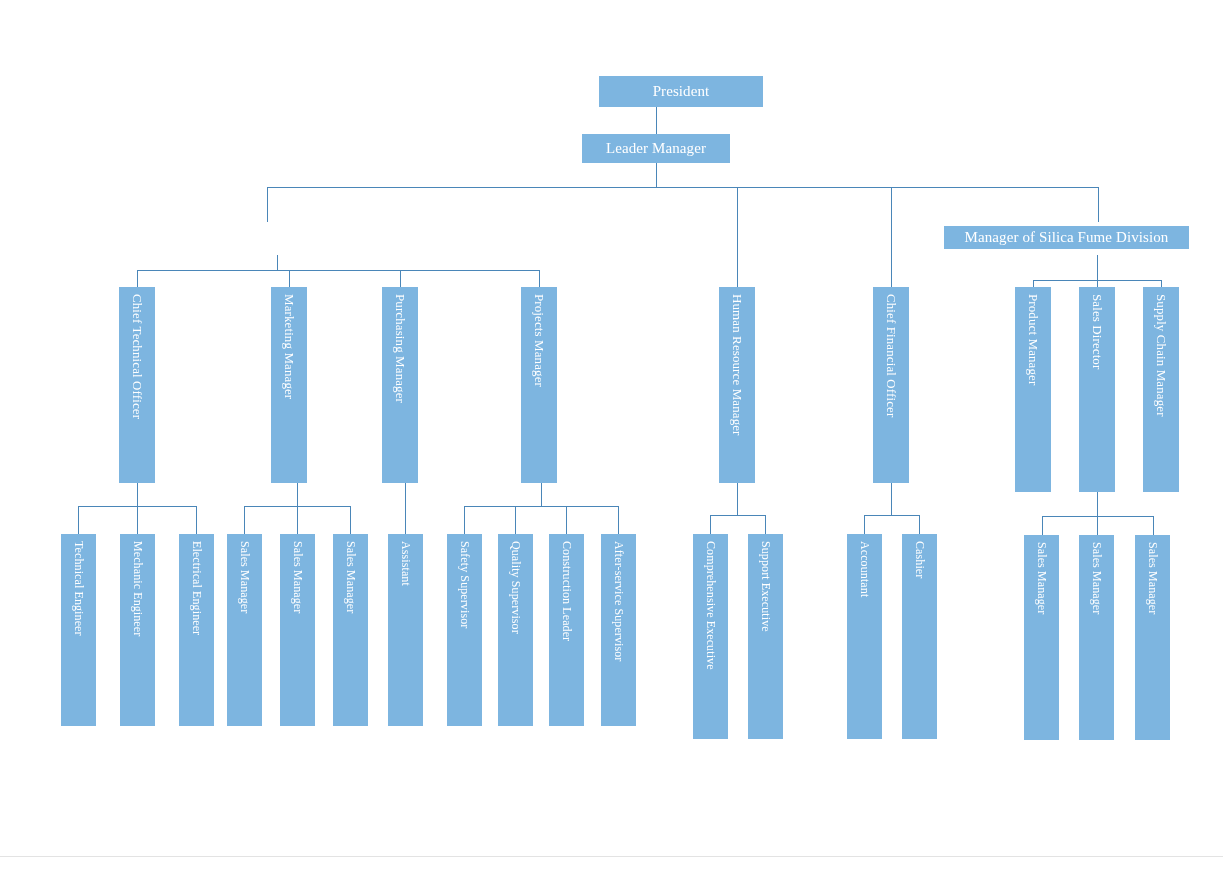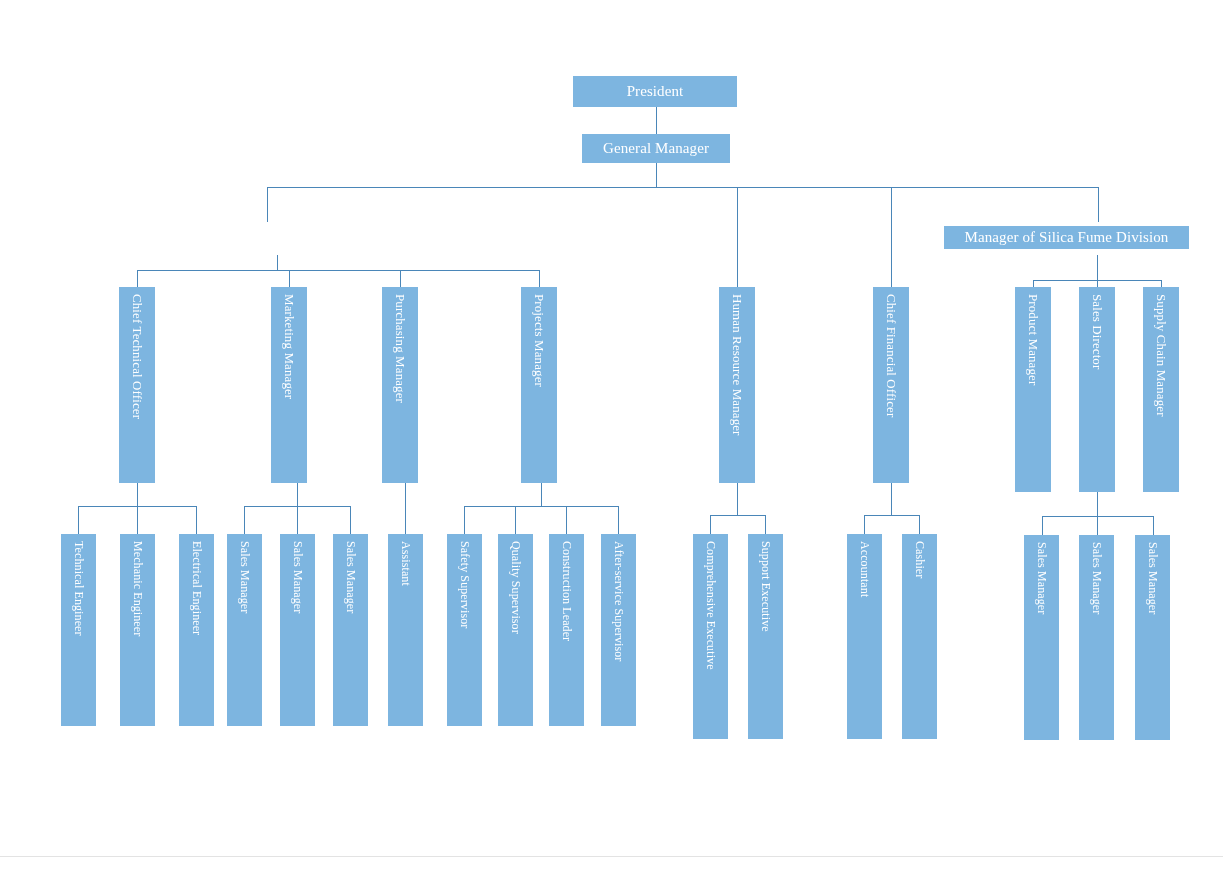--- a/index.html
+++ b/index.html
@@ -131,26 +131,26 @@
     <div class="conn h" style="left:864px; top:515px; width:55px;"></div>
     <div class="conn v" style="left:864px; top:515px; height:19px;"></div>
     <div class="conn v" style="left:919px; top:515px; height:19px;"></div>
 
     <div class="conn v" style="left:1097px; top:492px; height:24px;"></div>
     <div class="conn h" style="left:1042px; top:516px; width:111px;"></div>
     <div class="conn v" style="left:1042px; top:516px; height:19px;"></div>
     <div class="conn v" style="left:1097px; top:516px; height:19px;"></div>
     <div class="conn v" style="left:1153px; top:516px; height:19px;"></div>
 
-    <div class="node horiz" style="left:573px; top:76px; width:164px; height:31px;">
+    <div class="node horiz" style="left:599px; top:76px; width:164px; height:31px;">
       <span class="label">President</span>
     </div>
 
     <div class="node horiz" style="left:582px; top:134px; width:148px; height:29px;">
-      <span class="label">General Manager</span>
+      <span class="label">Leader Manager</span>
     </div>
 
 
     <div class="node horiz" style="left:944px; top:226px; width:245px; height:23px;">
       <span class="label">Manager of Silica Fume Division</span>
     </div>
 
     <div class="node vert" style="left:119px; top:287px; width:36px; height:196px;">
       <span class="label">Chief Technical Officer</span>
     </div>

